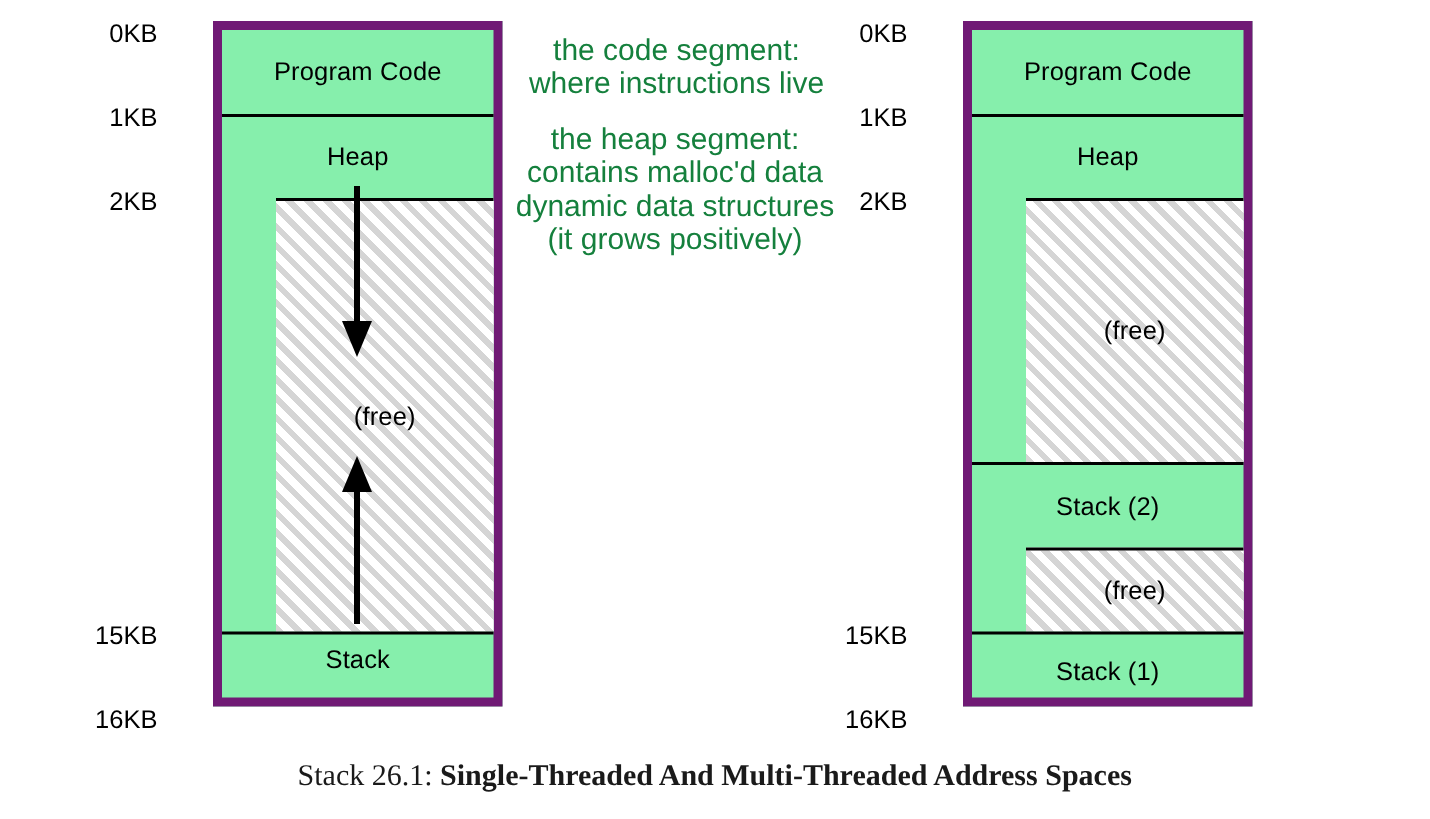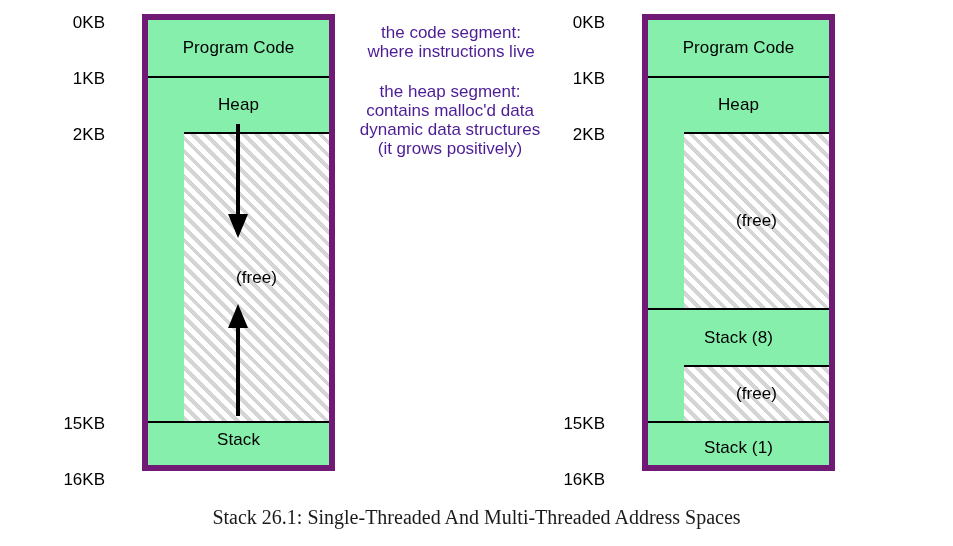--- a/index.html
+++ b/index.html
@@ -64,44 +64,44 @@
     font-size: 17px;
     text-align: right;
     white-space: nowrap;
     line-height: 1;
   }
 
   
   .note {
     position: absolute;
     text-align: center;
-    font-size: 17px;
+    font-size: 20px;
     line-height: 1.12;
     white-space: pre-line;
-    color: #4c1d95;
+    color: #15803d;
   }
 
   
   .arrow {
     position: absolute;
   }
 
   
   #caption {
     position: absolute;
     left: 0;
     top: 505px;
     width: 953px;
     text-align: center;
     font-family: "Liberation Serif", serif;
     font-size: 20px;
     color: #1a1a1a;
   }
   #caption .cap-label { font-weight: normal; }
-  #caption .cap-title { font-weight: normal; margin-top: 40px; }
+  #caption .cap-title { font-weight: bold; margin-top: 40px; }
 </style>
 </head>
 <body>
 
 <div id="figure">
 
   <div class="tick" style="left:30px; top:13px; width:75px;">0KB</div>
   <div class="tick" style="left:30px; top:69px; width:75px;">1KB</div>
   <div class="tick" style="left:30px; top:125px; width:75px;">2KB</div>
   <div class="tick" style="left:30px; top:414px; width:75px;">15KB</div>
@@ -159,21 +159,21 @@
 
     <div class="seg divider-top" style="top:56px; height:56px;">
       <span>Heap</span>
     </div>
 
     <div class="seg divider-top free" style="top:112px; height:176px;">
       <span>(free)</span>
     </div>
 
     <div class="seg divider-top" style="top:288px; height:57px;">
-      <span>Stack (8)</span>
+      <span>Stack (2)</span>
     </div>
 
     <div class="seg divider-top free" style="top:345px; height:56px;">
       <span>(free)</span>
     </div>
 
     <div class="seg divider-top" style="top:401px; height:52px;">
       <span>Stack (1)</span>
     </div>
   </div>

